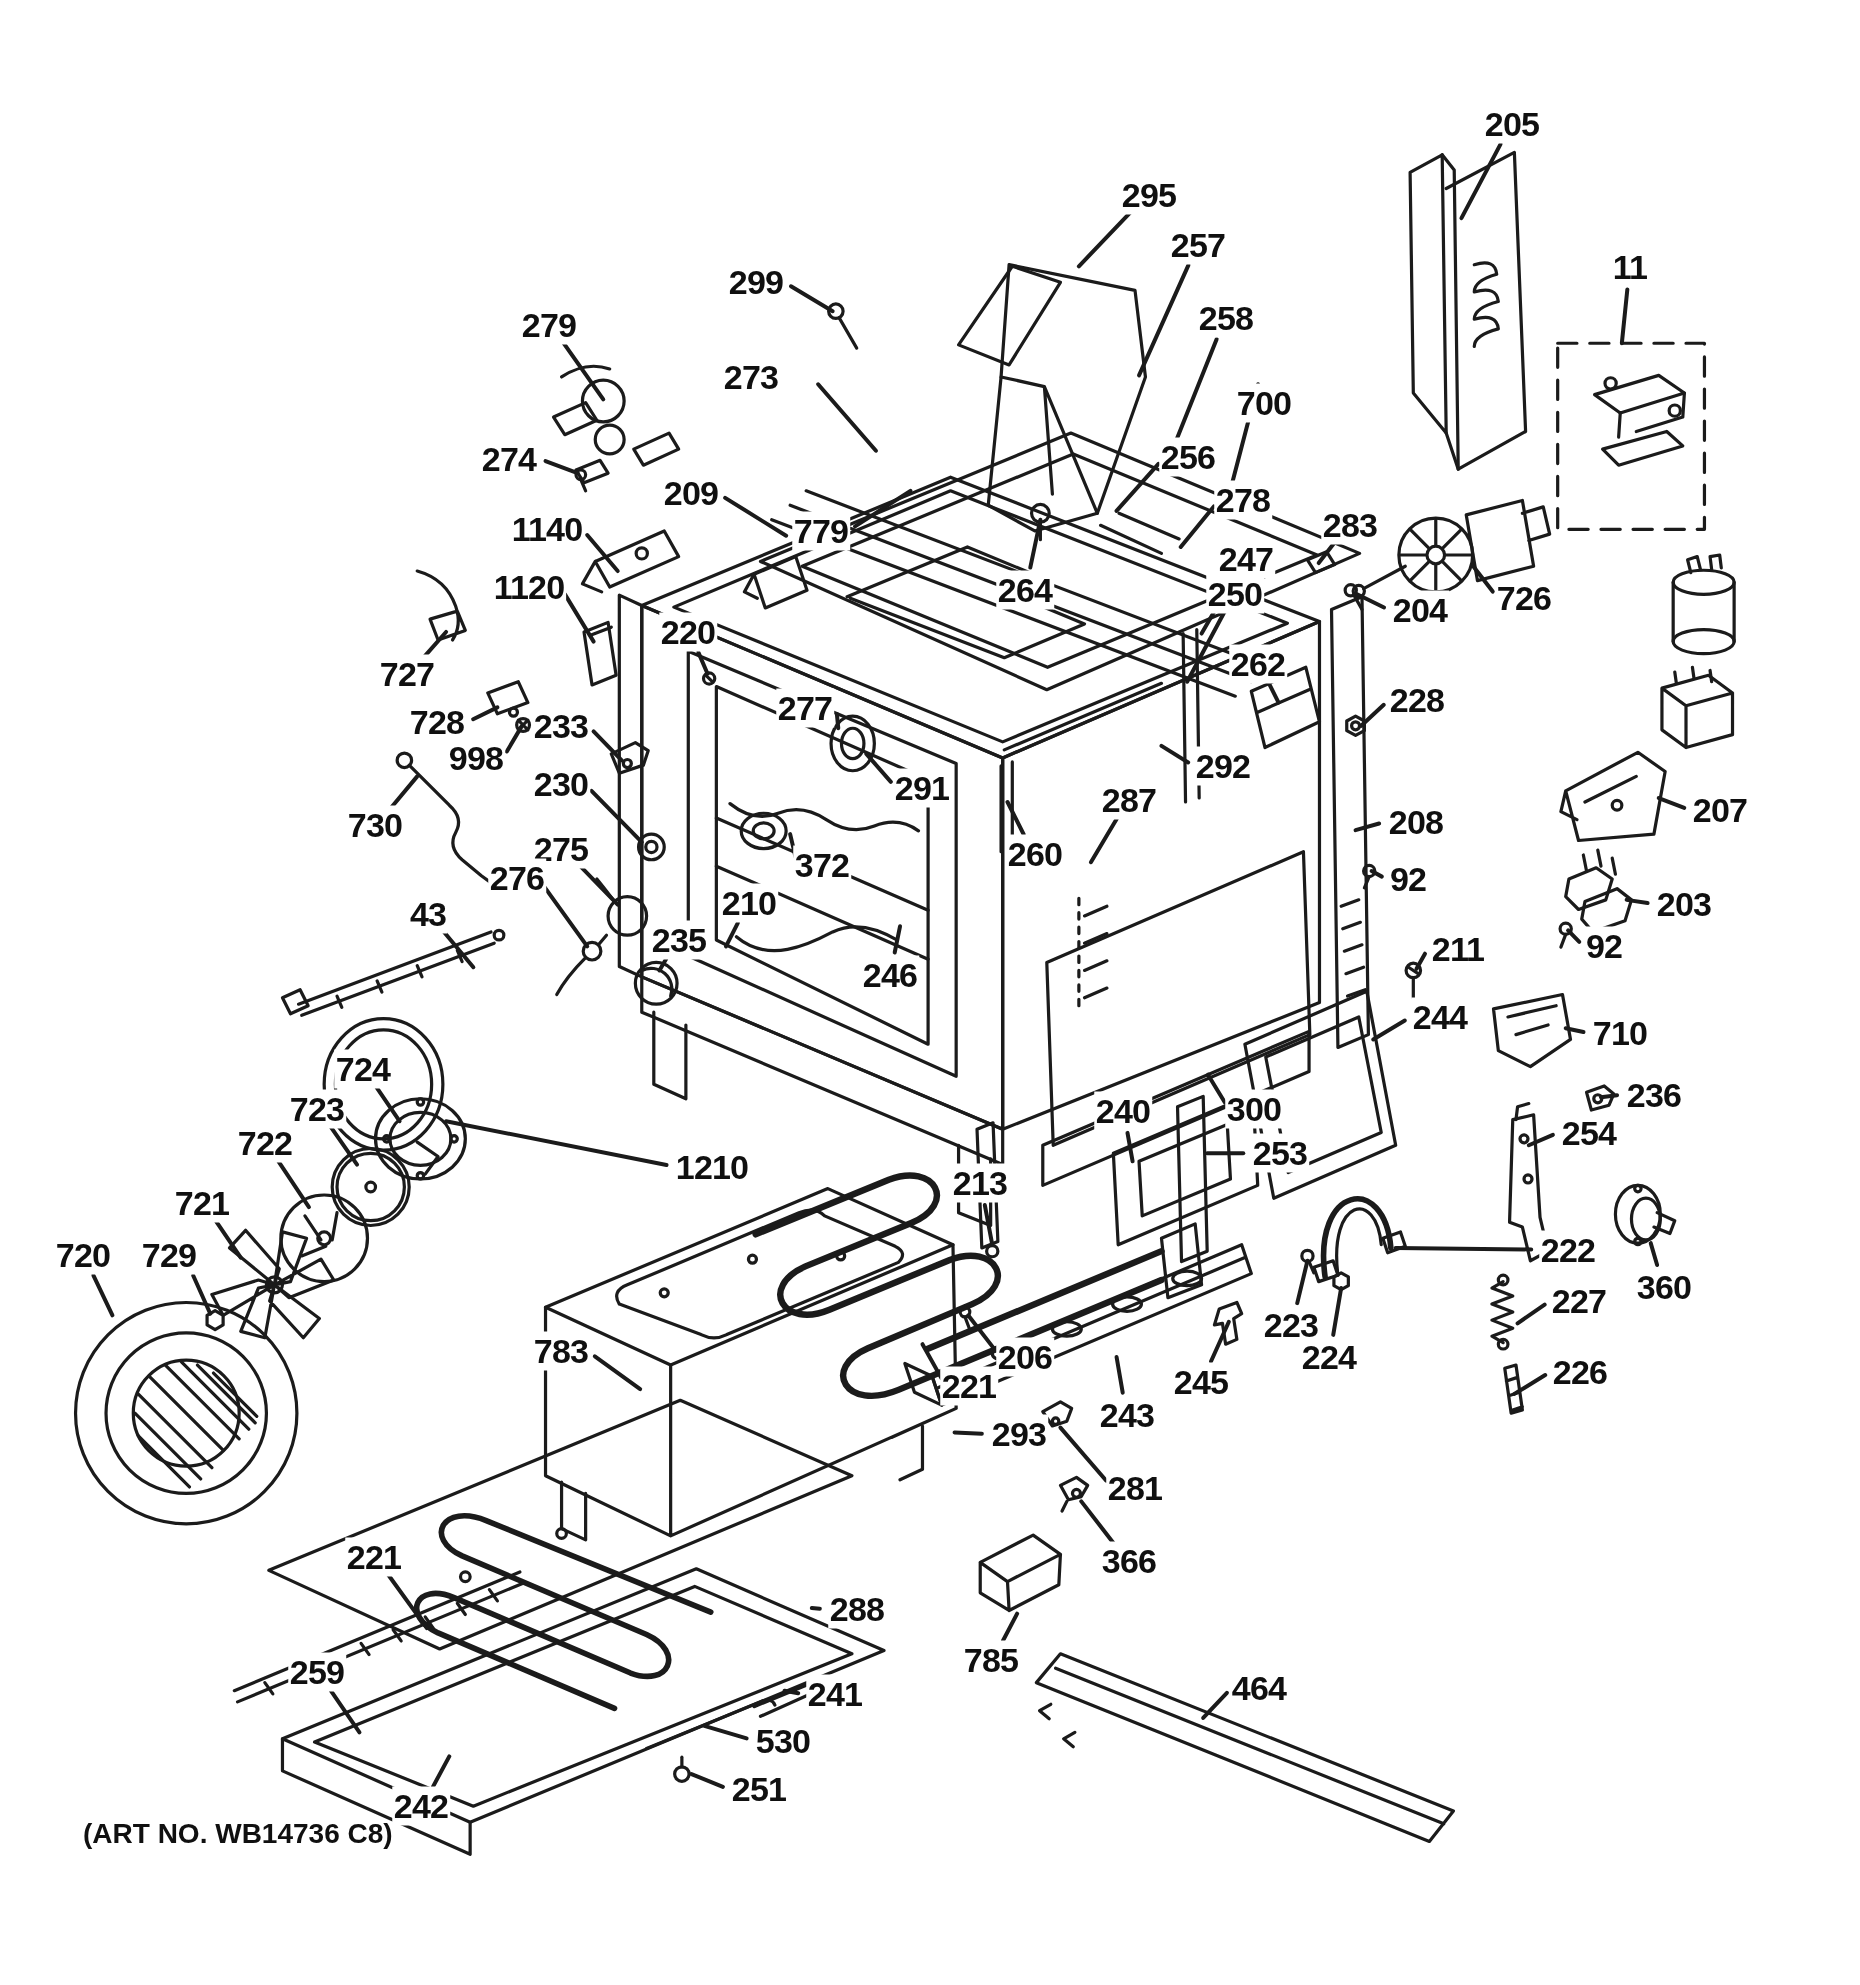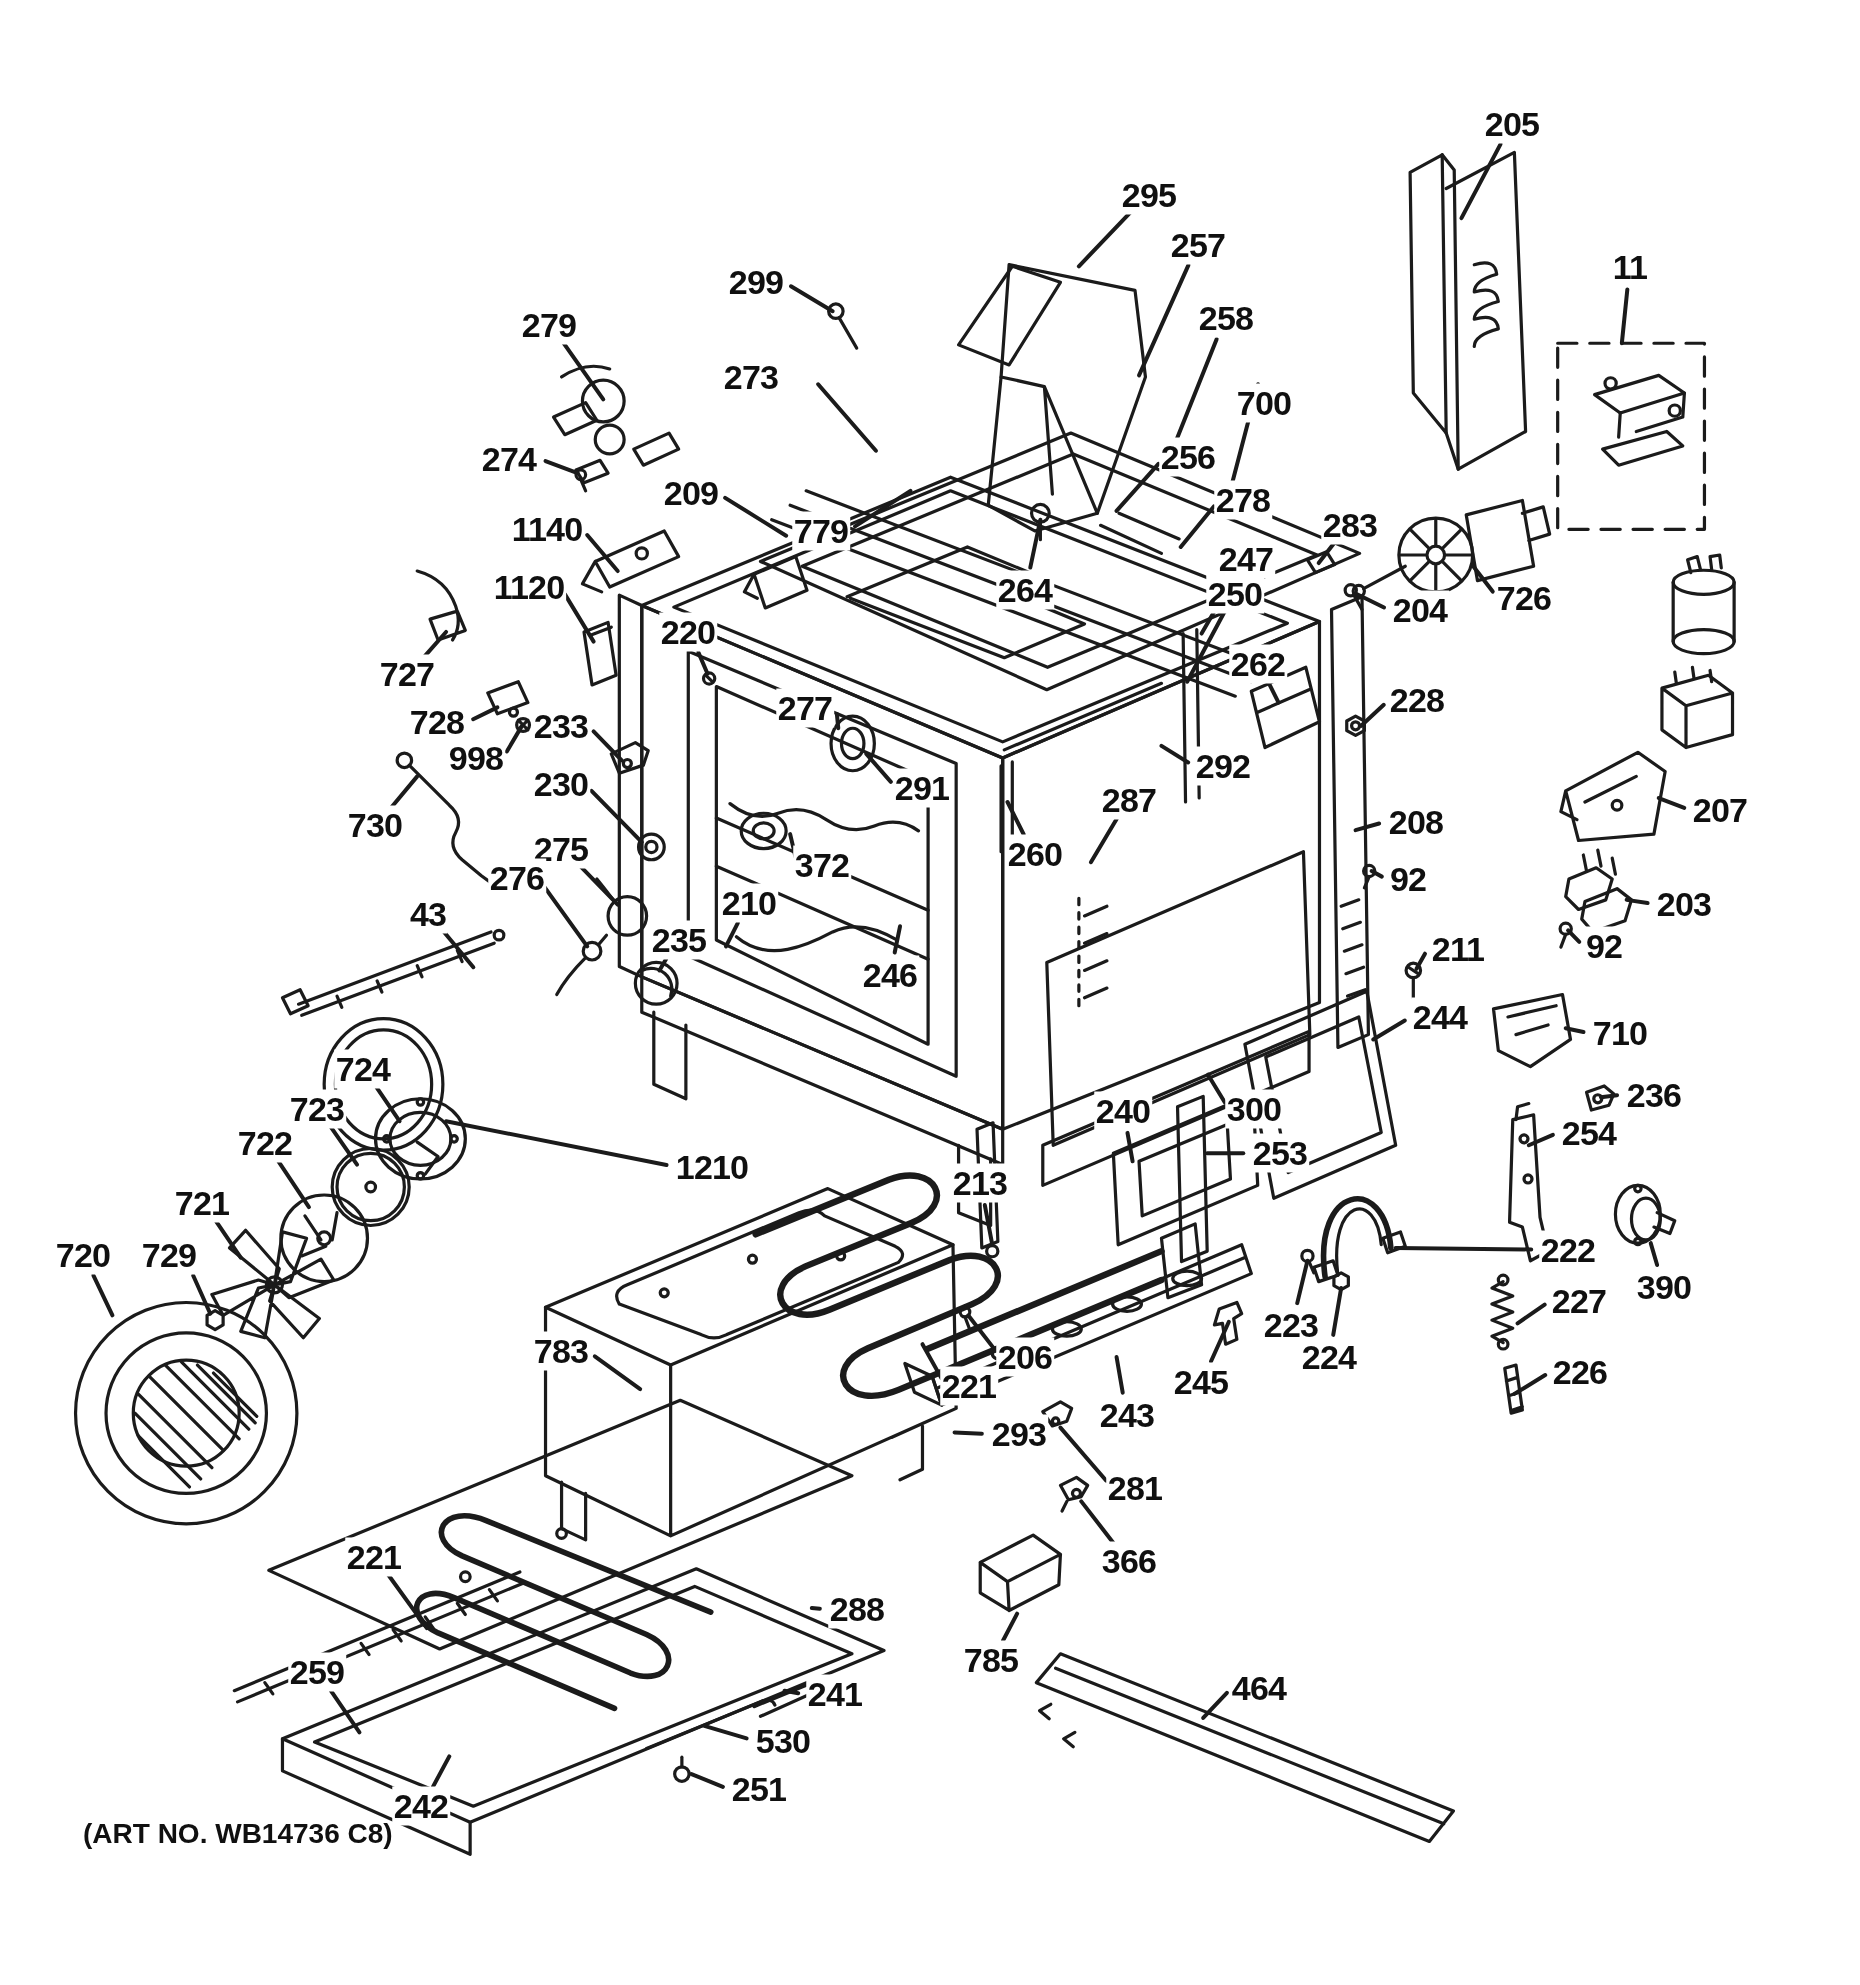--- a/index.html
+++ b/index.html
@@ -406,21 +406,21 @@
       <div class="lbl" style="left: 317px; top: 1109px;">723</div>
       <div class="lbl" style="left: 265px; top: 1143px;">722</div>
       <div class="lbl" style="left: 202px; top: 1203px;">721</div>
       <div class="lbl" style="left: 169px; top: 1255px;">729</div>
       <div class="lbl" style="left: 83px; top: 1255px;">720</div>
       <div class="lbl" style="left: 1123px; top: 1111px;">240</div>
       <div class="lbl" style="left: 1254px; top: 1109px;">300</div>
       <div class="lbl" style="left: 1280px; top: 1153px;">253</div>
       <div class="lbl" style="left: 980px; top: 1183px;">213</div>
       <div class="lbl" style="left: 1568px; top: 1250px;">222</div>
-      <div class="lbl" style="left: 1664px; top: 1287px;">390</div>
+      <div class="lbl" style="left: 1664px; top: 1287px;">360</div>
       <div class="lbl" style="left: 1579px; top: 1301px;">227</div>
       <div class="lbl" style="left: 1291px; top: 1325px;">223</div>
       <div class="lbl" style="left: 1329px; top: 1357px;">224</div>
       <div class="lbl" style="left: 1580px; top: 1372px;">226</div>
       <div class="lbl" style="left: 1201px; top: 1382px;">245</div>
       <div class="lbl" style="left: 1127px; top: 1415px;">243</div>
       <div class="lbl" style="left: 1025px; top: 1357px;">206</div>
       <div class="lbl" style="left: 969px; top: 1386px;">221</div>
       <div class="lbl" style="left: 1019px; top: 1434px;">293</div>
       <div class="lbl" style="left: 1135px; top: 1488px;">281</div>

